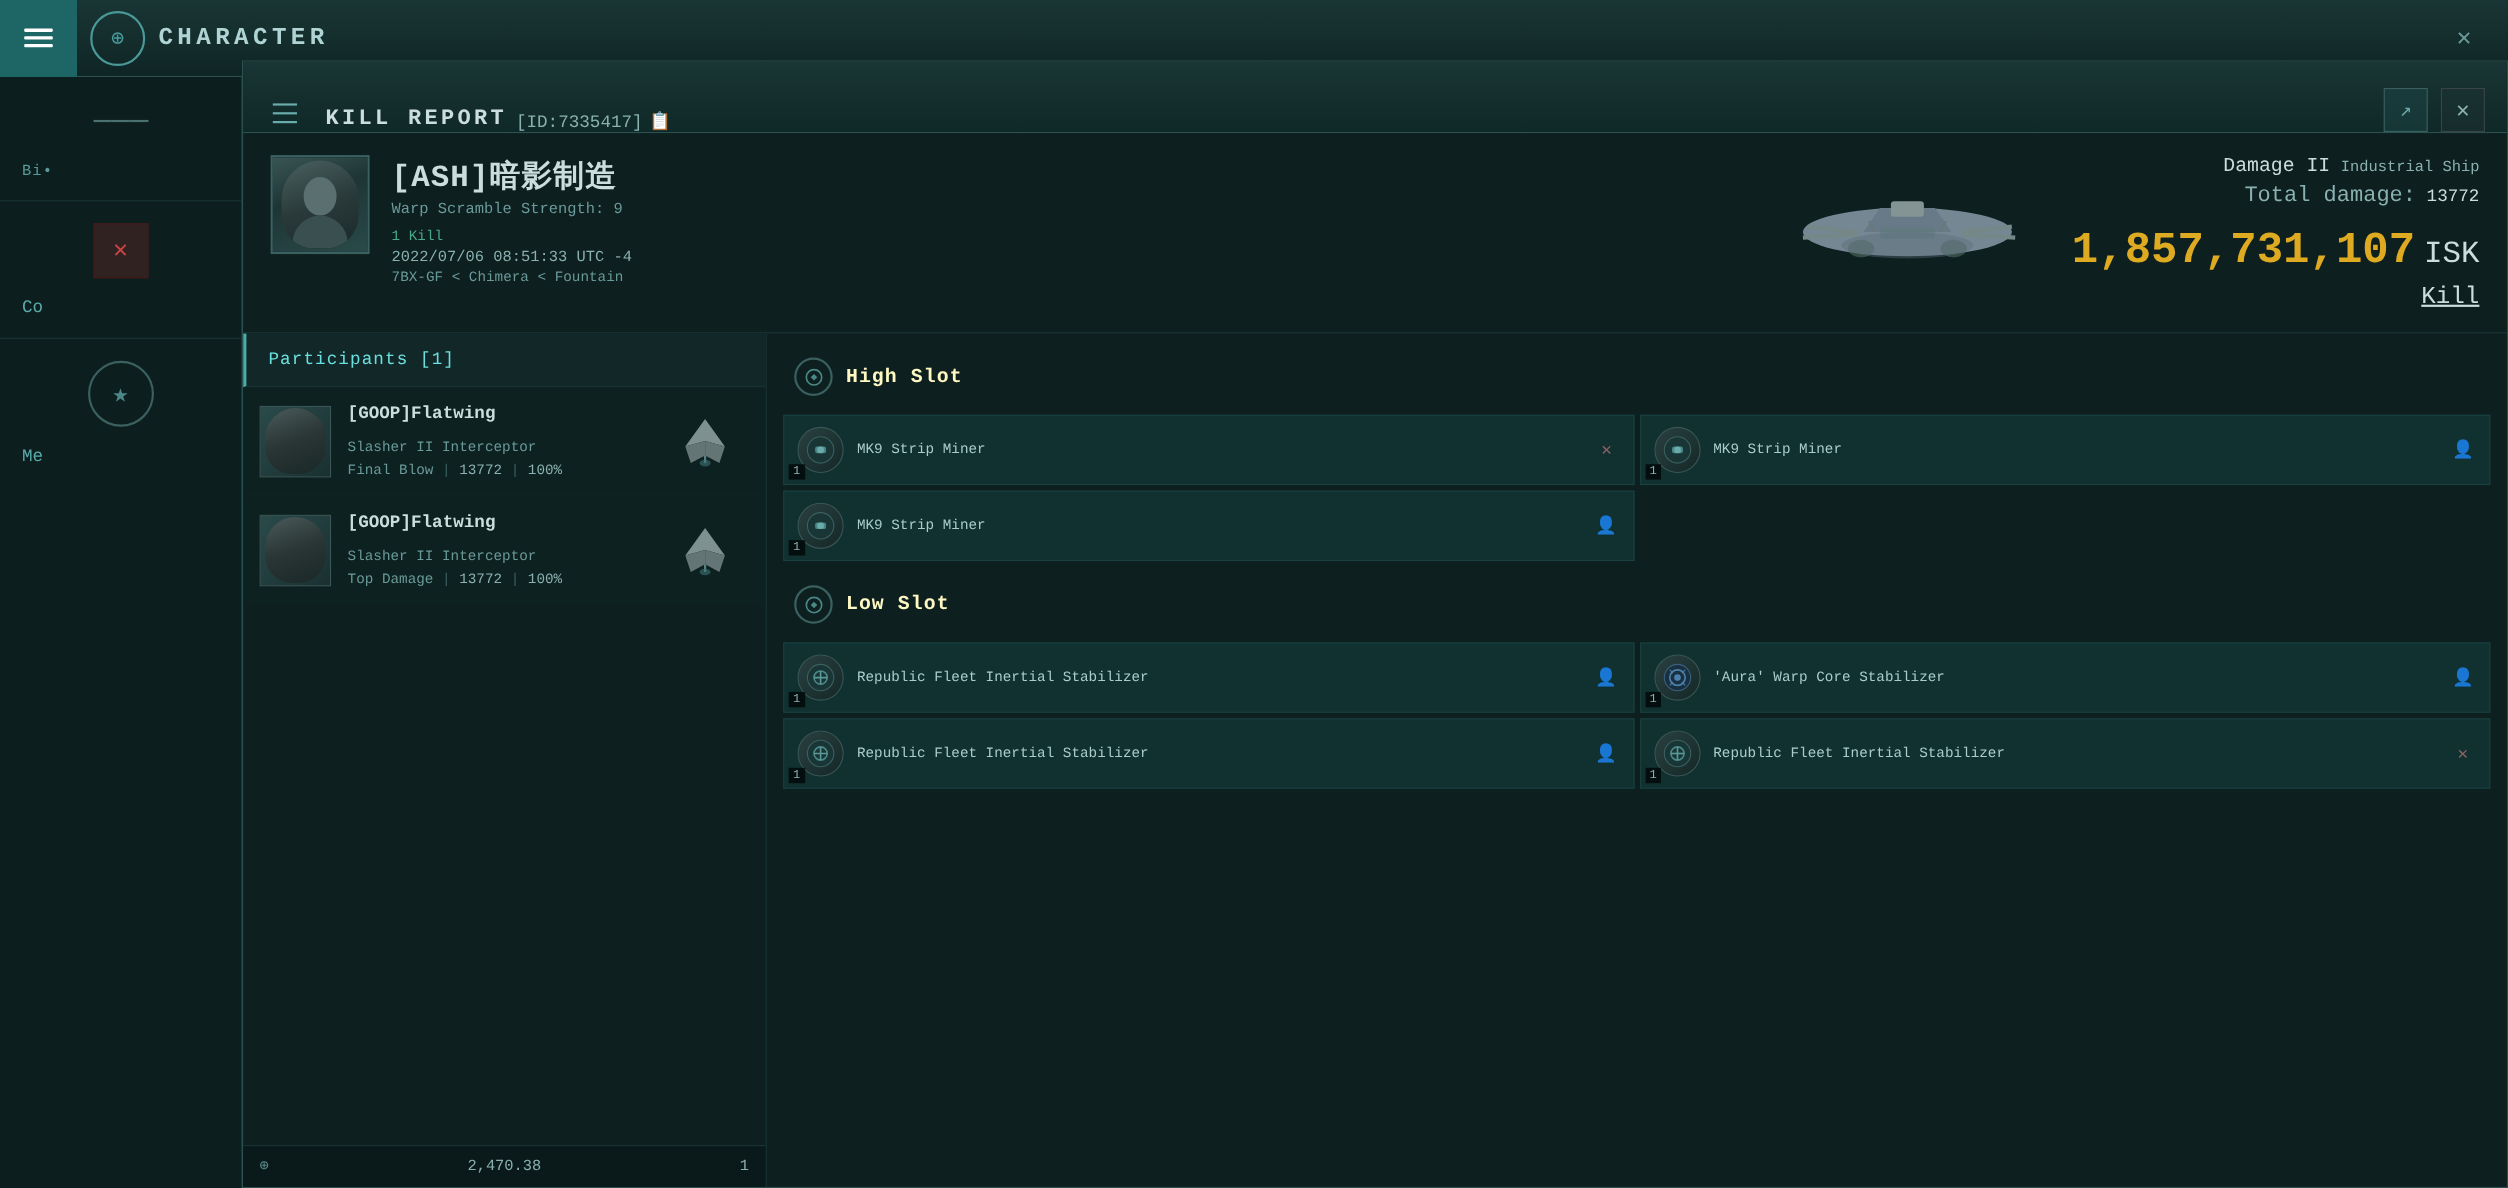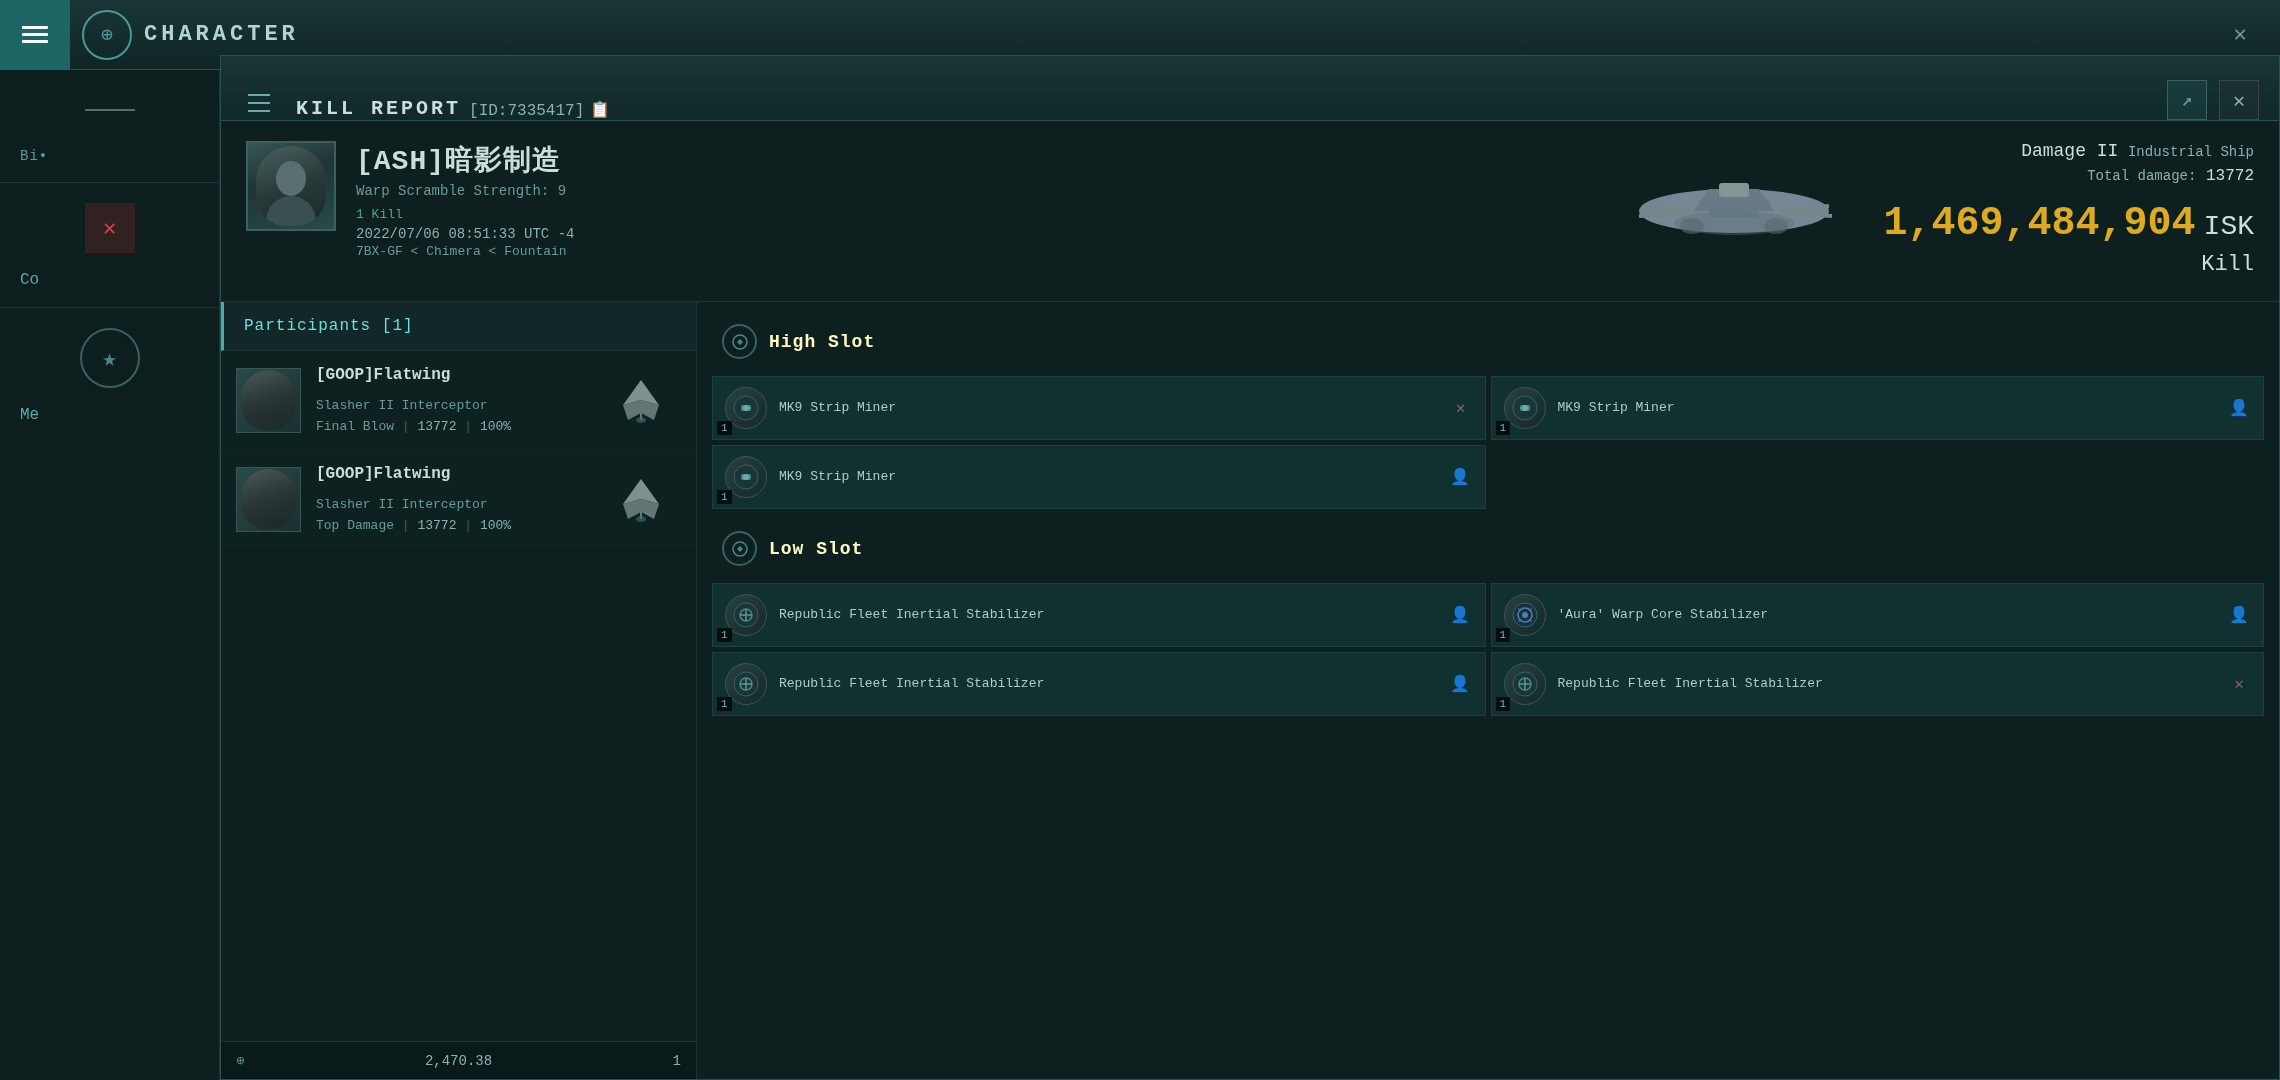--- a/index.html
+++ b/index.html
@@ -353,21 +353,21 @@
       font-size: 18px;
     }
 
     .ship-type {
       color: #8ab0b0;
       font-size: 14px;
     }
 
     .total-damage-label {
       color: #8ab0b0;
-      font-size: 14px;
+      font-size: 20px;
       margin-top: 12px;
     }
 
     .total-damage-value {
       color: #ccdddd;
       font-size: 16px;
     }
 
     .isk-value {
       color: #ddaa22;
@@ -380,20 +380,21 @@
       color: #ccdddd;
       font-size: 28px;
       margin-left: 8px;
     }
 
     .kill-label {
       color: #ccdddd;
       font-size: 22px;
       margin-top: 6px;
       text-align: right;
+      text-decoration: underline;
     }
 
     
     .content-split {
       display: flex;
       flex: 1;
       overflow: hidden;
     }
 
     
@@ -842,21 +843,21 @@
     <div class="kill-stats">
       <div>
         <span class="ship-class">Damage II</span>
         <span class="ship-type">Industrial Ship</span>
       </div>
       <div style="margin-top:6px;">
         <span class="total-damage-label">Total damage:</span>
         <span class="total-damage-value">13772</span>
       </div>
       <div style="margin-top:8px; display:flex; align-items:baseline; justify-content:flex-end;">
-        <span class="isk-value">1,469,484,904</span>
+        <span class="isk-value">1,857,731,107</span>
         <span class="isk-label">ISK</span>
       </div>
       <div class="kill-label">Kill</div>
     </div>
   </div>
 
   <div class="content-split">
 
     <div class="participants-panel">
       <div class="participants-header">

